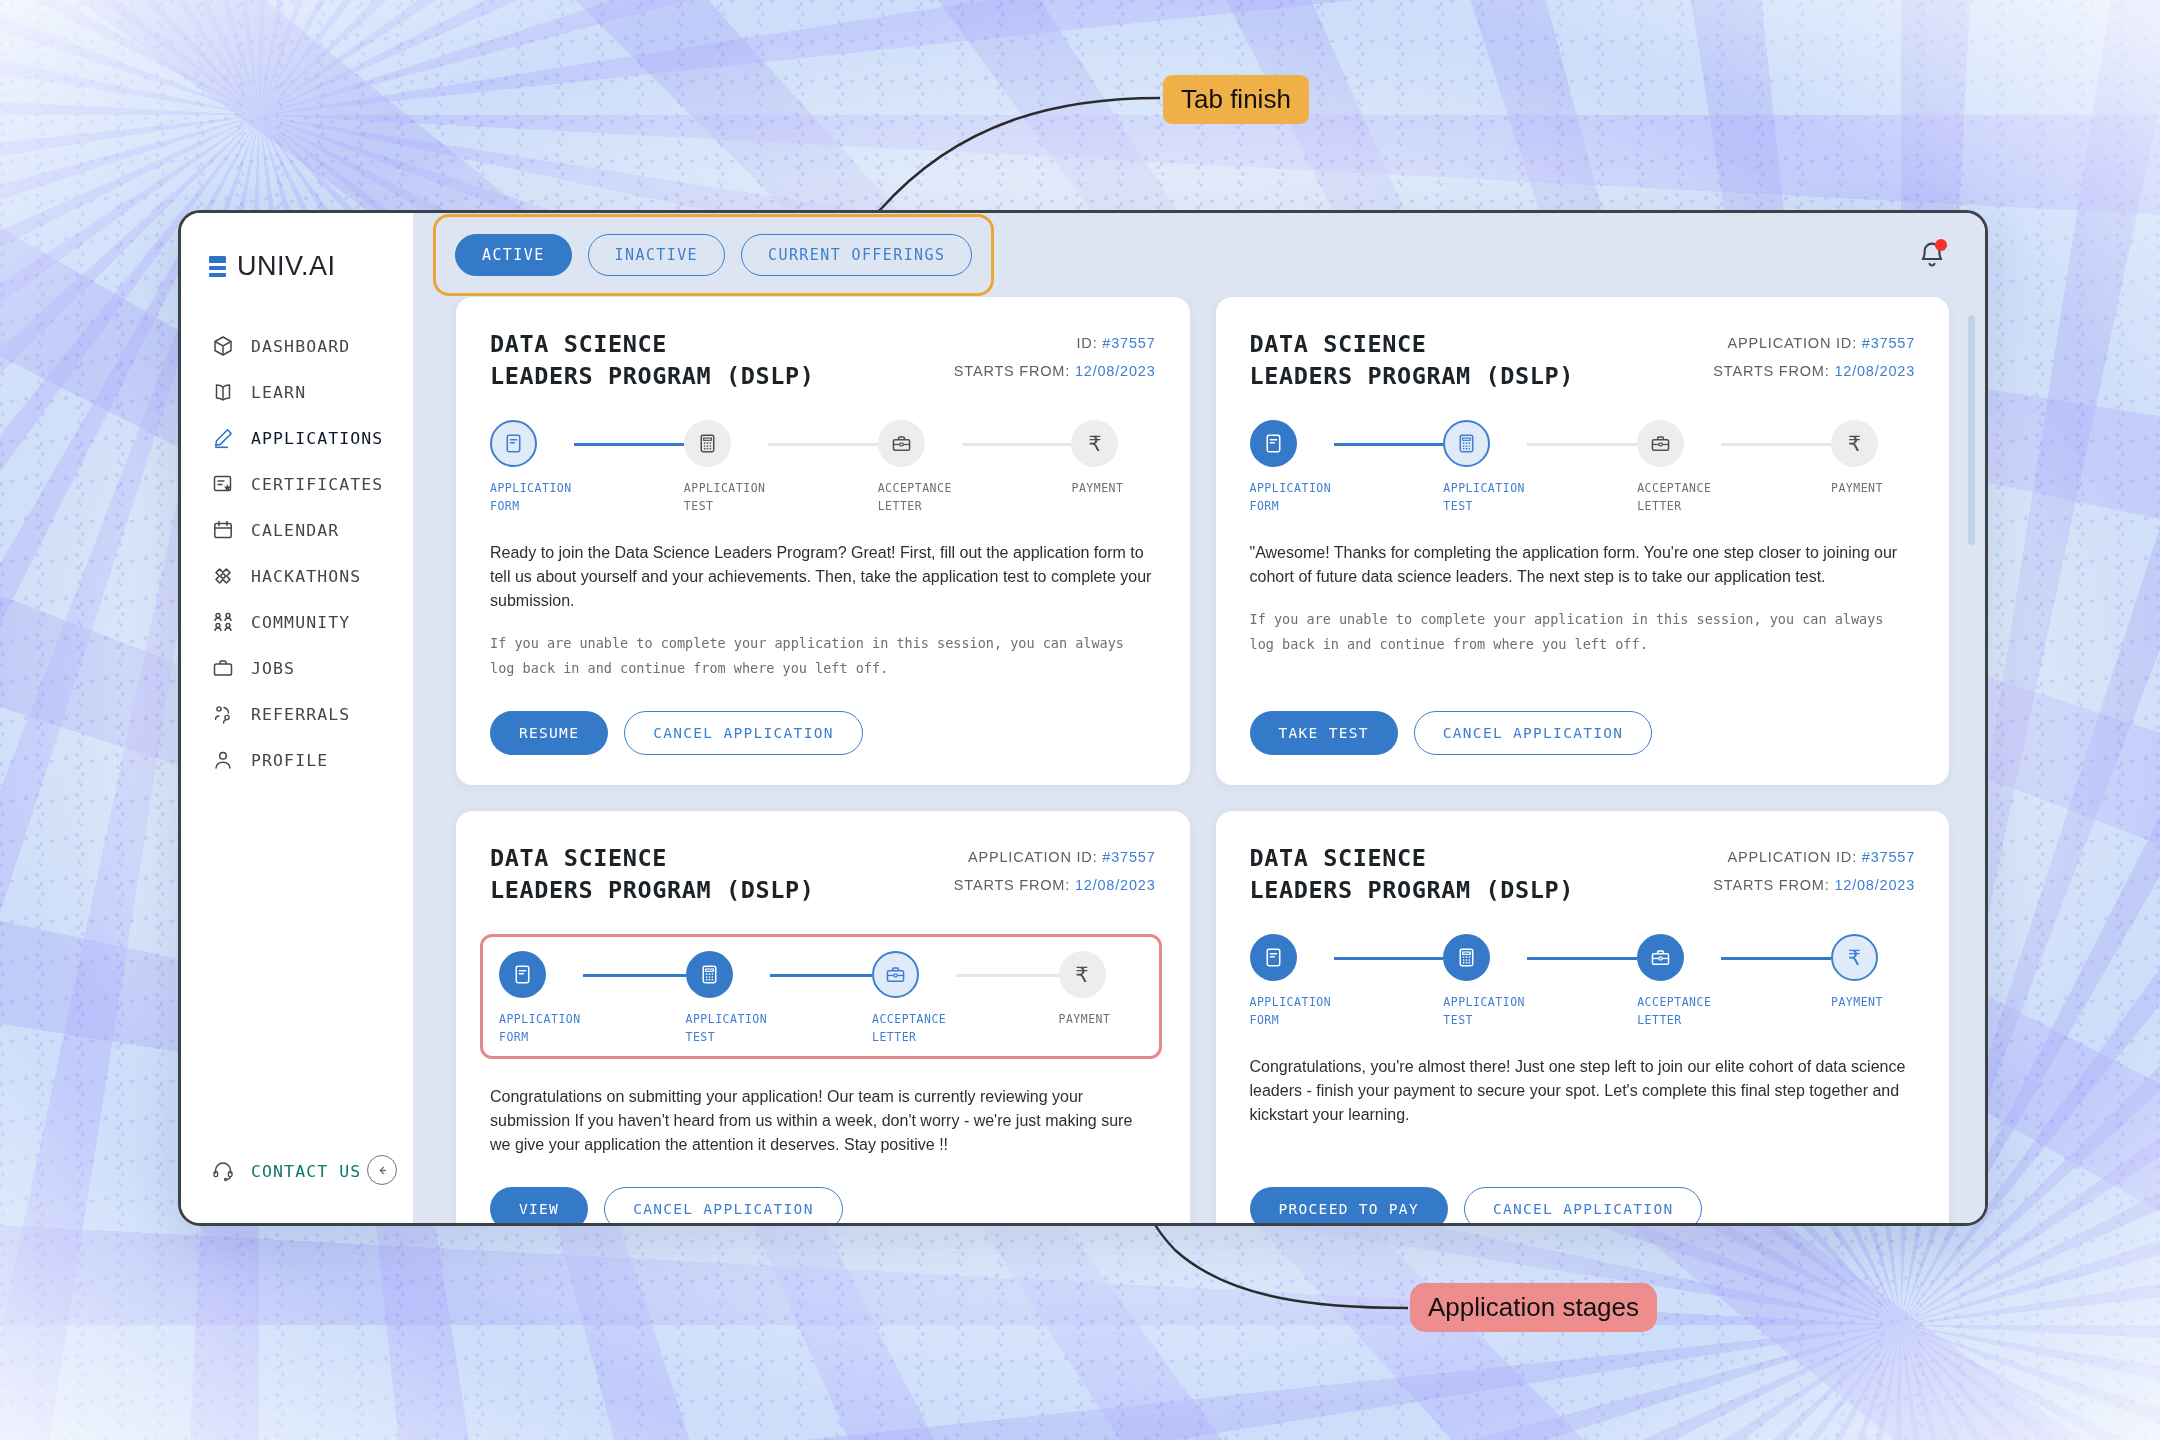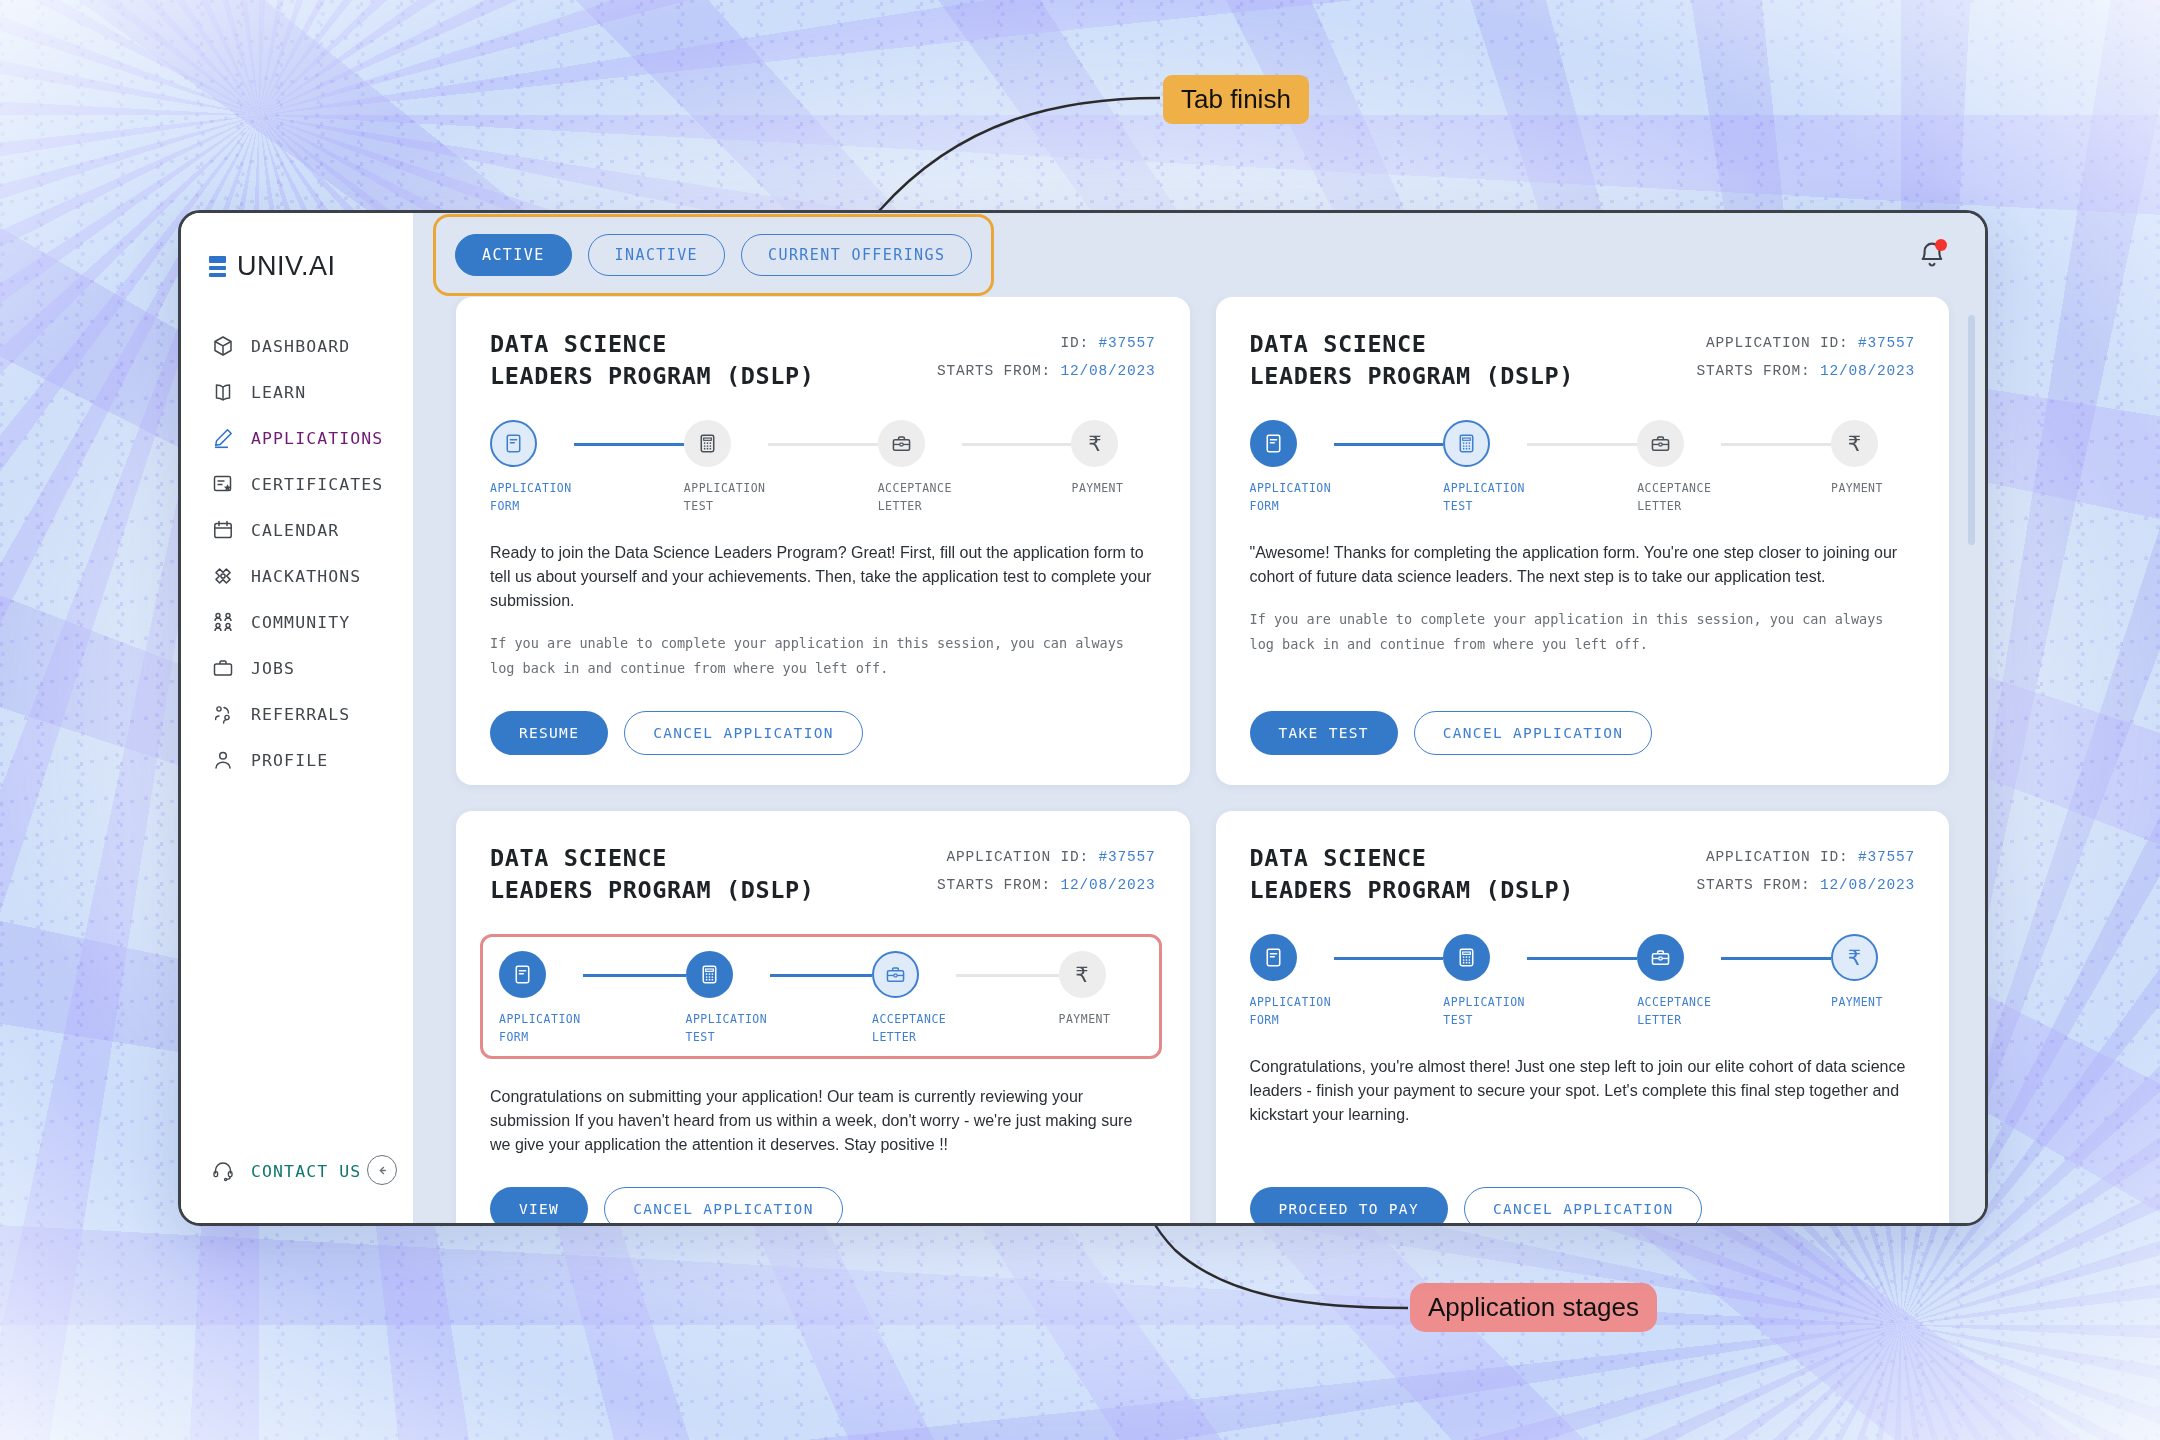--- a/index.html
+++ b/index.html
@@ -74,21 +74,21 @@
   .logo-mark i:nth-child(3){ width:17px; height:4px;}
   .logo-text{ font-size:27px; letter-spacing:.5px; color:#20252b; font-weight:400; }
   .nav{ display:flex; flex-direction:column; gap:2px; }
   .nav-item{
     display:flex; align-items:center; gap:16px;
     height:44px; padding-left:30px; cursor:pointer;
     color:#42474d; font-size:16.5px; letter-spacing:1.1px;
     font-family:"DejaVu Sans Mono","Liberation Mono",monospace;
   }
   .nav-item .ico{ width:24px; height:24px; display:flex; align-items:center; justify-content:center; }
-  .nav-item.active{ color:#701a75; }
+  .nav-item.active{ color:#0f172a; }
   .nav-item.active .ico svg *{ stroke:#2f72c9; }
   .nav-spacer{ flex:1; }
   .contact-row{
     display:flex; align-items:center; gap:16px;
     padding:0 0 40px 30px; color:#0f766e;
     font-size:16.5px; letter-spacing:1.1px;
     font-family:"DejaVu Sans Mono","Liberation Mono",monospace;
     position:relative;
   }
   .collapse-btn{
@@ -140,21 +140,21 @@
     box-shadow:0 2px 10px rgba(70,90,140,.07);
     display:flex; flex-direction:column; position:relative;
   }
   .card-head{ display:flex; justify-content:space-between; align-items:flex-start; }
   .card-title{
     font-family:"DejaVu Sans Mono","Liberation Mono",monospace;
     font-size:23.5px; line-height:1.35; letter-spacing:.6px; color:#1d2226;
   }
   .card-meta{
     text-align:right;
-    font-family:Liberation Mono, monospace;
+    font-family:Liberation Sans, sans-serif;
     font-size:14.5px; letter-spacing:.8px; color:#5b6168; line-height:1.95;
   }
   .card-meta b{ color:#3f7fd0; font-weight:400; }
 
   
   .stepper{
     display:flex; align-items:flex-start; margin-top:28px; position:relative;
     padding:0;
   }
   .stepper.boxed{

